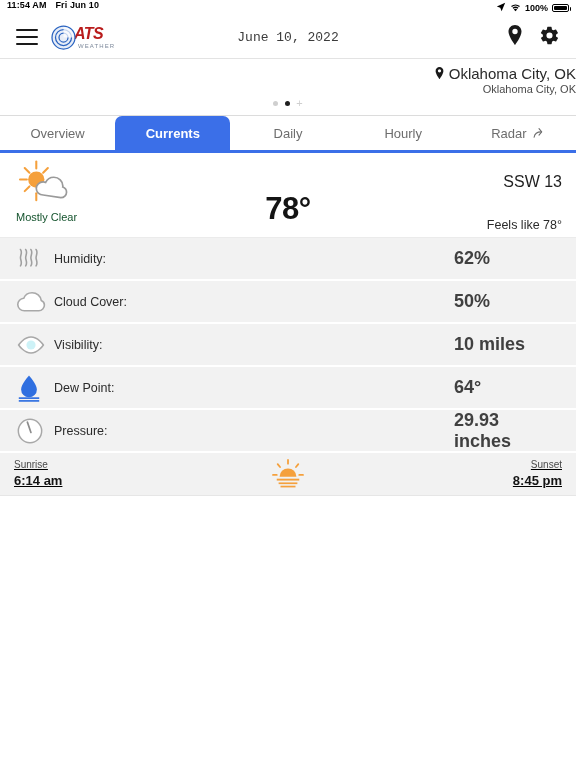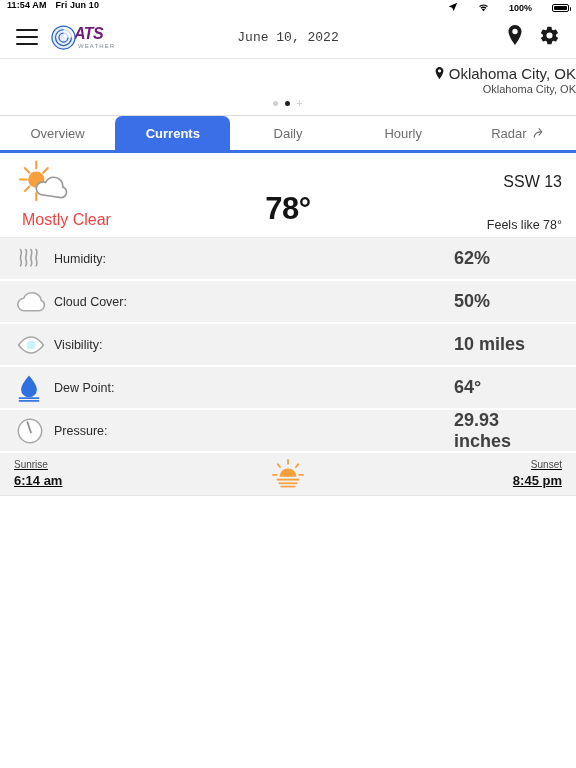--- a/index.html
+++ b/index.html
@@ -14,21 +14,21 @@
   
   .statusbar {
     height:16px; width:100%;
     display:flex; 
     padding:0 7px;
     font-size:9px; font-weight:bold; color:#000;
     background:#ffffff;
   }
   .sb-time { margin-right:9px; letter-spacing:.1px; }
   .sb-date { letter-spacing:.1px; }
-  .sb-right { margin-left:auto; display:flex; align-items:center; gap:20px; }
+  .sb-right { margin-left:auto; display:flex; align-items:center; gap:4px; }
   .sb-pct { font-size:9px; font-weight:bold; }
   .batt {
     width:17px; height:8px; border:1px solid #000; border-radius:2px;
     position:relative; display:inline-block;
   }
   .batt::after {
     content:""; position:absolute; right:-3px; top:2px;
     width:1.5px; height:4px; background:#000; border-radius:0 1px 1px 0;
   }
   .batt i { position:absolute; left:1px; top:1px; bottom:1px; right:1px; background:#000; border-radius:1px; display:block; }
@@ -41,21 +41,21 @@
     background:#ffffff;
     border-bottom:1px solid #e3e3e3;
     position:relative;
   }
   .hamburger { width:22px; height:16px; display:flex; flex-direction:column; justify-content:space-between; cursor:pointer; }
   .hamburger span { display:block; height:2.4px; background:#1a1a1a; border-radius:1px; }
 
   .logo { display:flex; align-items:center; margin-left:13px; }
   .logo-mark { width:25px; height:25px; position:relative; }
   .logo-text { margin-left:-2px; display:flex; flex-direction:column; line-height:1; }
-  .logo-ats { font-size:16px; font-weight:bold; color:#701a75; letter-spacing:-.6px; font-style:italic; }
+  .logo-ats { font-size:16px; font-weight:bold; color:#b91c1c; letter-spacing:-.6px; font-style:italic; }
   .logo-weather { font-size:6px; color:#7e8a9c; letter-spacing:1.1px; margin-top:1px; margin-left:4px; }
 
   .appbar-date {
     position:absolute; left:0; right:0; text-align:center;
     font-size:13px; color:#3c3c3c; pointer-events:none;font-family:Liberation Mono, monospace;
   }
   .appbar-icons { margin-left:auto; display:flex; align-items:center; gap:16px; z-index:2; }
 
   
   .locbar {
@@ -91,21 +91,21 @@
     height:85px; width:100%;
     background:#ffffff;
     display:grid; grid-template-columns:1fr 1fr 1fr;
     align-items:start;
     padding:6px 14px 0;
     position:relative;
     border-bottom:1px solid #ebebeb;
   }
   .hero-left { display:flex; flex-direction:column; }
   .hero-icon { width:56px; height:48px; margin-left:2px; }
-  .hero-cond { font-size:16px; color:#ef4444; margin-top:4px; margin-left:8px; }
+  .hero-cond { font-size:11px; color:#14532d; margin-top:4px; margin-left:2px; }
   .hero-mid { text-align:center; padding-top:8px; }
   .hero-temp { font-size:31px; font-weight:bold; color:#141414; letter-spacing:-.5px;margin-top:24px; }
   .hero-right { text-align:right; padding-top:14px; display:flex; flex-direction:column; height:100%; }
   .hero-wind { font-size:16px; color:#1f1f1f; }
   .hero-feels { font-size:12.5px; color:#2b2b2b; margin-top:27px; }
 
   
   .rows { width:100%; }
   .row {
     height:43px; width:100%;

